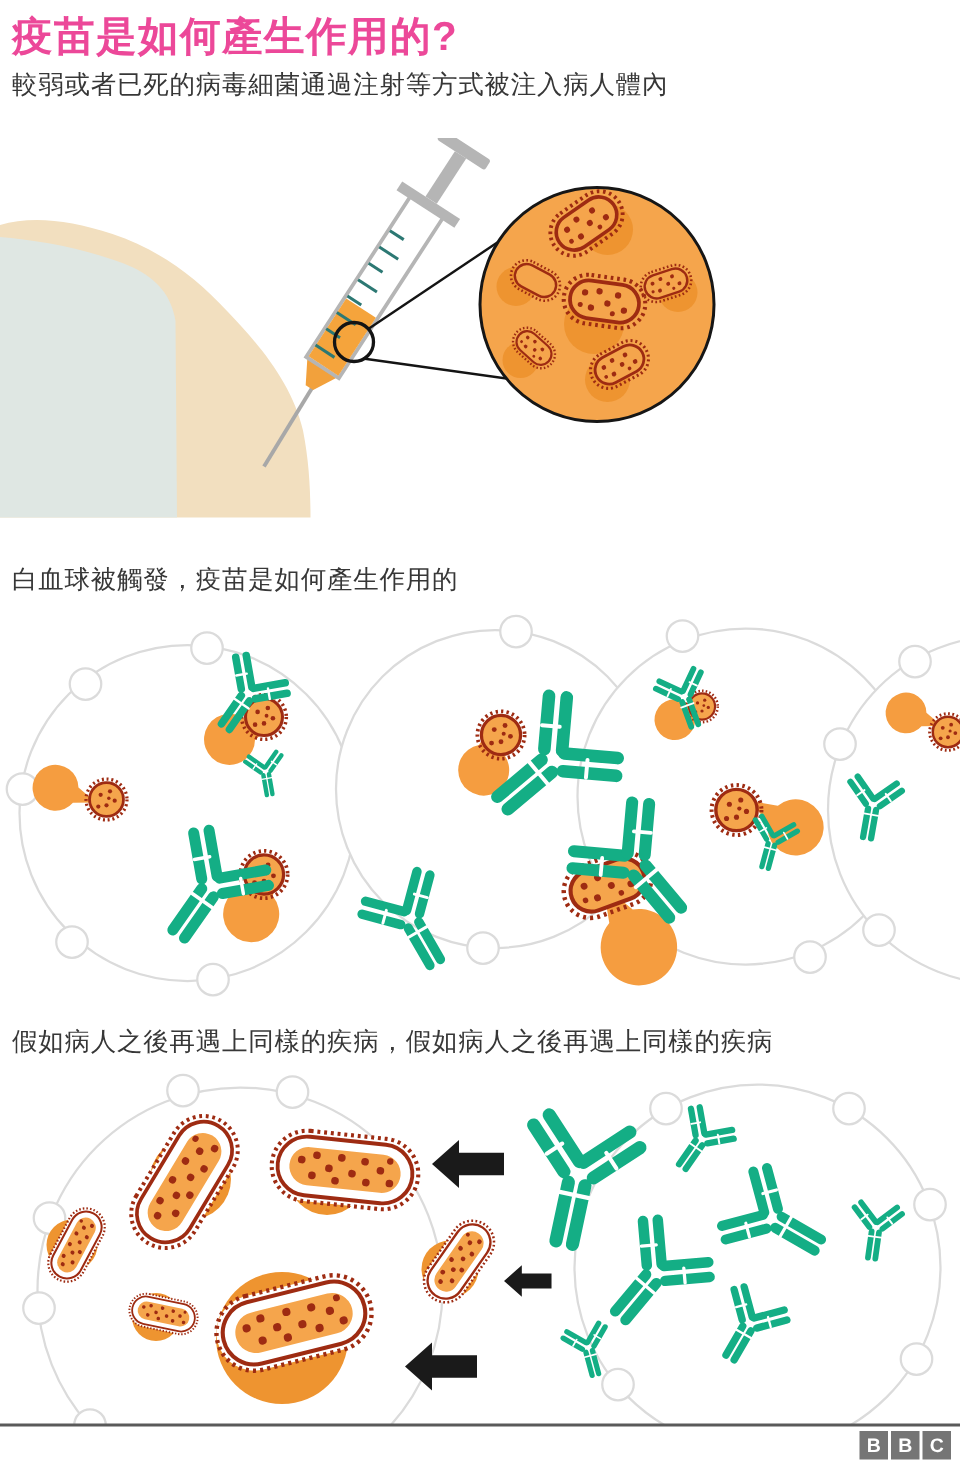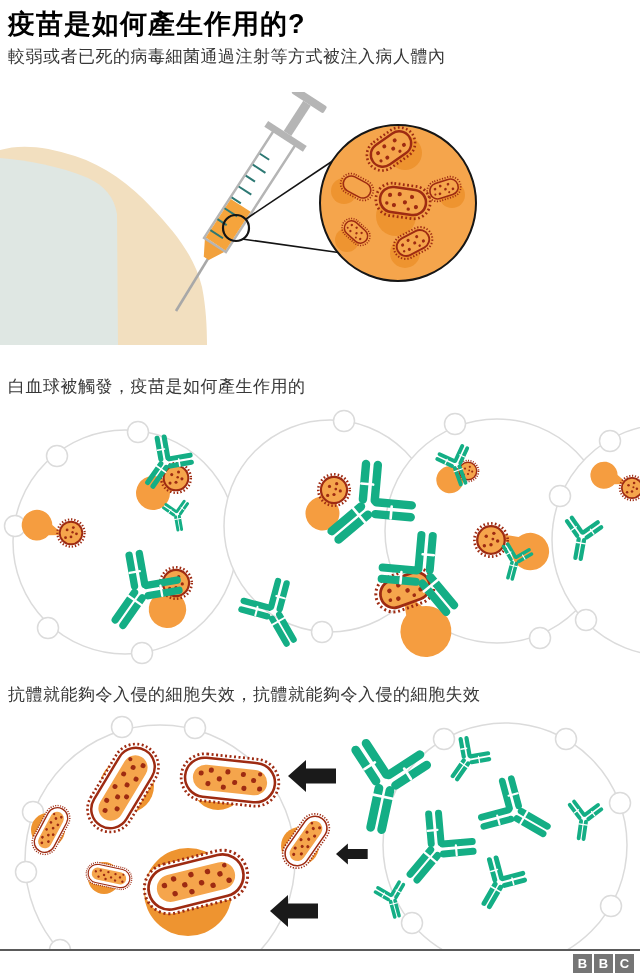--- a/index.html
+++ b/index.html
@@ -1,20 +1,20 @@
 <!DOCTYPE html>
 <html><head>
 <meta charset="utf-8">
 <style>
   html,body{margin:0;padding:0;}
   body{
     width:640px;height:976px;background:#ffffff;position:relative;overflow:hidden;
     font-family:"Liberation Sans","DejaVu Sans",sans-serif;
   }
-  .title{position:absolute;left:8px;top:6px;font-size:27px;font-weight:bold;color:#000000;letter-spacing:1px;text-align:right;}
+  .title{position:absolute;left:8px;top:6px;font-size:27px;font-weight:bold;color:#ec4899;letter-spacing:1px;text-align:right;}
   .caption{position:absolute;left:8px;font-size:17px;color:#373737;letter-spacing:0.5px;}
   #cap1{top:45px;}
   #cap2{top:375px;}
   #cap3{top:683px;}
   svg.illo{position:absolute;left:0;display:block;}
   #illo1{top:92px;}
   #illo2{top:408px;}
   #illo3{top:700px;}
   .divider{position:absolute;left:0;top:949px;width:640px;height:2px;background:#5a5a5a;}
   .bbc{position:absolute;top:954px;right:6px;display:flex;gap:2px;}
@@ -202,21 +202,21 @@
 
   <use href="#pac" transform="translate(402,182) rotate(60) scale(1.5)"></use>
   <use href="#beanD" transform="translate(405,182) rotate(-20) scale(1.15)"></use>
   <use href="#ab" transform="translate(422,167) rotate(-40) scale(1.15)"></use>
 
   <use href="#ab" transform="translate(582,128) rotate(10) scale(0.6)"></use>
   <use href="#pac" transform="translate(628,76) rotate(200) scale(0.8)"></use>
   <use href="#virus" transform="translate(632,80) scale(0.7)"></use>
 </svg>
 
-<div class="caption" id="cap3">抗體就能夠令入侵的細胞失效，抗體就能夠令入侵的細胞失效</div>
+<div class="caption" id="cap3">假如病人之後再遇上同樣的疾病，假如病人之後再遇上同樣的疾病</div>
 
 <svg id="illo3" class="illo" width="640" height="250" viewBox="0 0 640 250">
   <g fill="#ffffff" stroke="#DBDBDB" stroke-width="1.5">
     <circle cx="160" cy="160" r="135"></circle>
     <circle cx="195" cy="28" r="10.5"></circle>
       <circle cx="122" cy="27" r="10.5"></circle>
       <circle cx="26" cy="172" r="10.5"></circle>
     <circle cx="33" cy="112" r="10.5"></circle>
       <circle cx="60" cy="250" r="10.5"></circle>
   </g>

